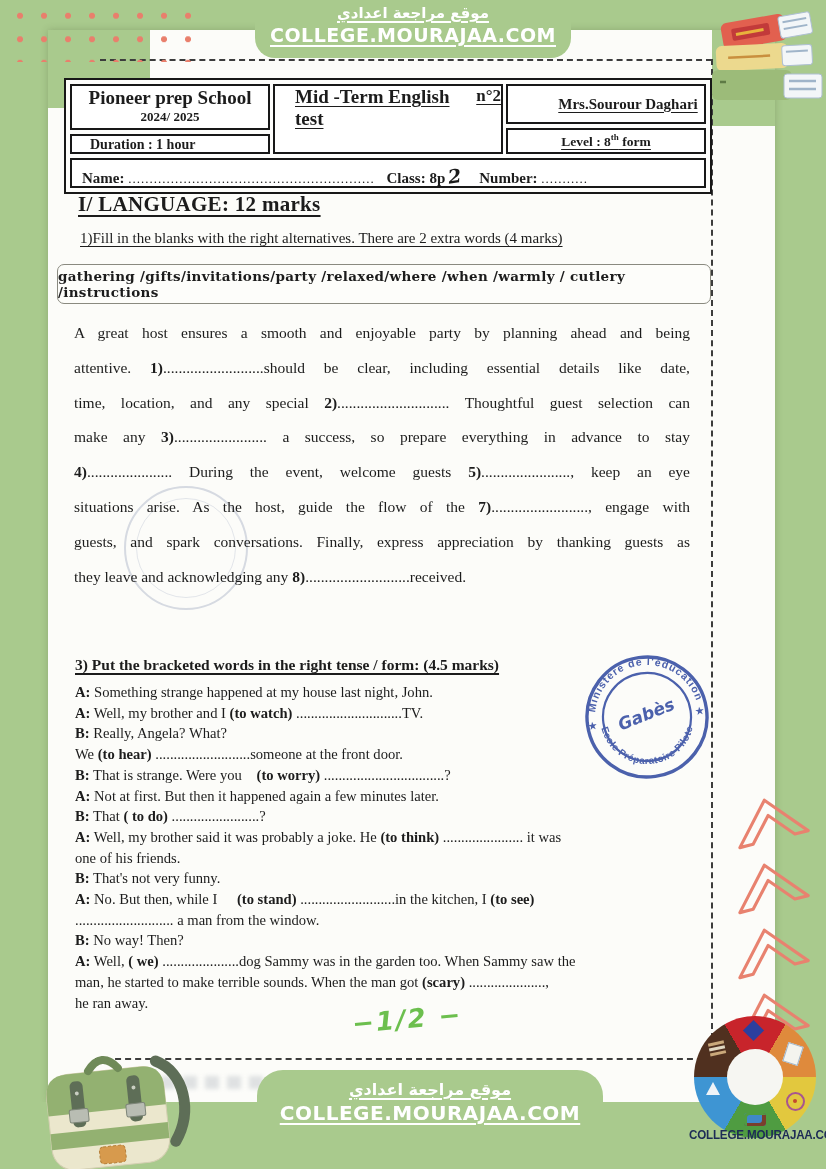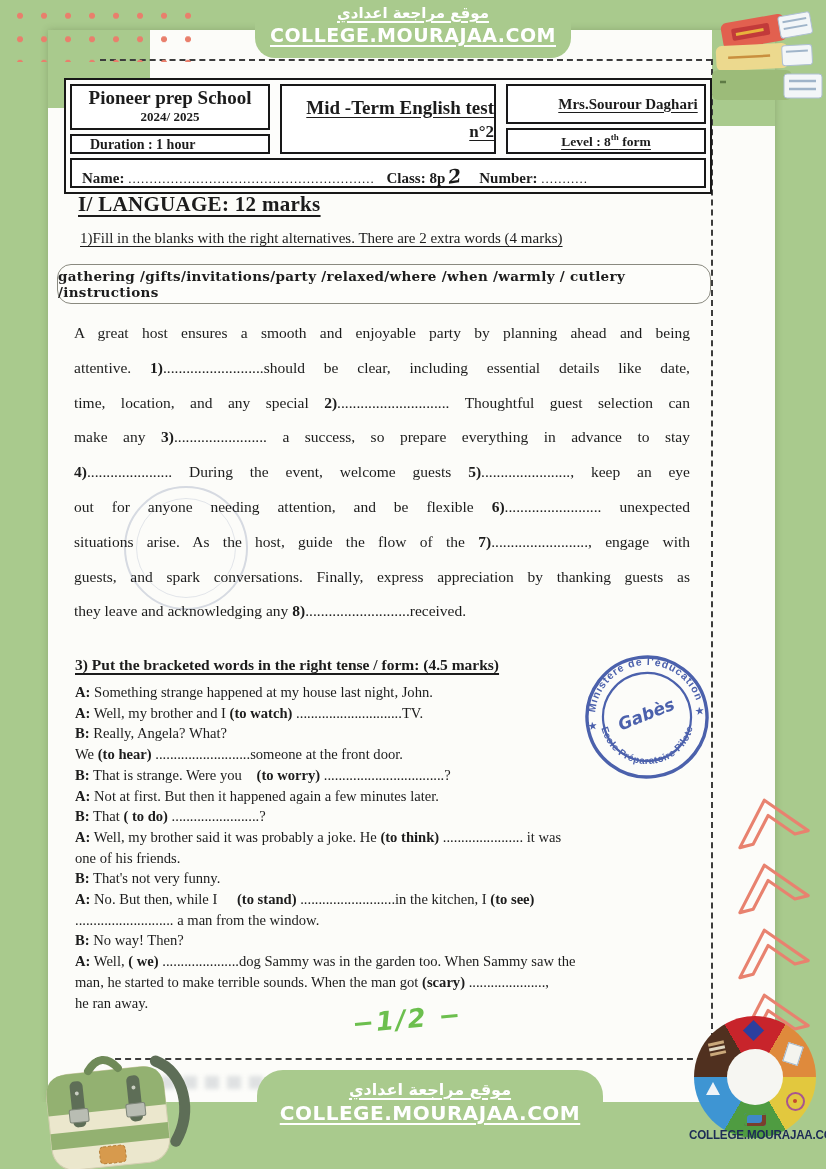--- a/index.html
+++ b/index.html
@@ -22,44 +22,44 @@
     text-decoration:underline;text-decoration-thickness:2px;text-underline-offset:3px;}
   .banner-url{font-family:"DejaVu Sans",sans-serif;font-weight:bold;font-size:19px;color:#fff;letter-spacing:.5px;
     text-decoration:underline;text-decoration-thickness:2px;text-underline-offset:3px;margin-top:2px;}
   
   .dash{z-index:2;}
   .dash-top{left:100px;top:59px;width:612px;border-top:2px dashed #3c3c3c;}
   .dash-right{left:711px;top:59px;height:1000px;border-left:2px dashed #3c3c3c;}
   .dash-bottom{left:95px;top:1058px;width:618px;border-top:2px dashed #3c3c3c;}
   
   .frame{left:64px;top:78px;width:636px;border:2px solid #181818;padding:4px;z-index:3;background:#fdfdfb;}
-  .row1{display:flex;gap:10px;}
+  .row1{display:flex;gap:3px;}
   .colA,.colC{width:200px;display:flex;flex-direction:column;gap:4px;}
   .colB{flex:1;}
   .hbox{border:2.5px solid #181818;box-sizing:border-box;background:#fff;}
   .school-box{height:46px;text-align:center;padding-top:1px;}
   .school-name{font-size:19px;font-weight:bold;line-height:22px;}
   .school-year{font-size:13px;font-weight:bold;}
   .duration-box{height:20px;font-size:14px;font-weight:bold;padding-left:18px;line-height:18px;}
-  .title-box{height:70px;display:flex;flex-direction:column;justify-content:center;align-items:flex-end;gap:3px;padding-left:20px;}
+  .title-box{height:70px;display:flex;flex-direction:row;justify-content:center;align-items:flex-start;gap:3px;padding-left:20px;}
   .test-title{font-size:19px;font-weight:bold;text-decoration:underline;text-underline-offset:3px;}
   .test-num{font-size:17px;font-weight:bold;text-decoration:underline;text-underline-offset:3px;}
   .teacher-box{height:40px;display:flex;align-items:center;justify-content:center;font-size:15px;font-weight:bold;padding-left:44px;}
   .teacher-box span,.level-box span{text-decoration:underline;text-underline-offset:3px;}
   .level-box{height:26px;display:flex;align-items:center;justify-content:center;font-size:13.5px;font-weight:bold;}
   sup{font-size:9px;}
   .name-row{margin-top:4px;height:30px;font-size:15px;padding:5px 10px 0 10px;white-space:nowrap;overflow:hidden;}
   .blab{font-weight:bold;}
   .dotrun{letter-spacing:1px;font-size:13px;color:#222;}
   .script2{display:inline-block;font-family:"DejaVu Serif",serif;font-style:italic;font-weight:bold;font-size:19px;transform:rotate(-8deg);margin:0 4px 0 3px;}
   
   .sec-title{left:78px;top:192px;font-size:21px;font-weight:bold;z-index:3;
     text-decoration:underline;text-decoration-thickness:2px;text-underline-offset:4px;letter-spacing:.3px;}
   .ex-instr{left:80px;top:230px;font-size:15px;z-index:3;text-decoration:underline;text-underline-offset:3px;}
-  .wordbank{left:57px;top:264px;width:652px;height:38px;border:1.6px solid #8a8a80;border-radius:14px;z-index:3;
+  .wordbank{left:57px;top:264px;width:652px;height:38px;border:1.6px solid #8a8a80;border-radius:7px;z-index:3;
     display:flex;align-items:center;justify-content:center;font-family:"DejaVu Serif",serif;
     font-weight:bold;font-size:13.5px;letter-spacing:.3px;background:#fdfdfa;}
   .passage{left:74px;top:316px;width:616px;z-index:3;font-size:15.5px;}
   .pline{line-height:34.8px;text-align:justify;text-align-last:justify;white-space:nowrap;}
   .pline:last-child{text-align-last:left;}
   .ex3-title{left:75px;top:656px;font-size:15.5px;font-weight:bold;z-index:3;
     text-decoration:underline;text-decoration-thickness:1.5px;text-underline-offset:3px;}
   .dialogue{left:75px;top:682px;width:624px;z-index:3;font-size:14.6px;}
   .dline{line-height:20.7px;white-space:nowrap;}
   
@@ -177,21 +177,20 @@
 <div class="abs sec-title">I/ LANGUAGE: 12 marks</div>
 <div class="abs ex-instr">1)Fill in the blanks with the right alternatives. There are 2 extra words (4 marks)</div>
 <div class="abs wordbank">gathering /gifts/invitations/party /relaxed/where /when /warmly / cutlery /instructions</div>
 <div class="abs ghost-stamp"></div>
 <div class="abs passage" id="passage">
     <div class="pline"><span>A great host ensures a smooth and enjoyable party by planning ahead and being</span></div>
     <div class="pline"><span>attentive. </span><span style="font-weight: bold;">1)</span><span>..........................should be clear, including essential details like date,</span></div>
     <div class="pline"><span>time, location, and any special </span><span style="font-weight: bold;">2)</span><span>............................. Thoughtful guest selection can</span></div>
     <div class="pline"><span>make any </span><span style="font-weight: bold;">3)</span><span>........................ a success, so prepare everything in advance to stay</span></div>
     <div class="pline"><span></span><span style="font-weight: bold;">4)</span><span>...................... During the event, welcome guests </span><span style="font-weight: bold;">5)</span><span>......................., keep an eye</span></div>
-    <div class="pline"><span>out for anyone needing attention, and be flexible </span><span style="font-weight: bold;">6)</span><span>......................... unexpected</span></div>
     <div class="pline"><span>situations arise. As the host, guide the flow of the </span><span style="font-weight: bold;">7)</span><span>........................., engage with</span></div>
     <div class="pline"><span>guests, and spark conversations. Finally, express appreciation by thanking guests as</span></div>
     <div class="pline"><span>they leave and acknowledging any </span><span style="font-weight: bold;">8)</span><span>...........................received.</span></div>
   </div>
 
 <div class="abs ex3-title">3) Put the bracketed words in the right tense / form: (4.5 marks)</div>
 <div class="abs dialogue" id="dialogue">
     <div class="dline"><span></span><span style="font-weight: bold;">A:</span><span> Something strange happened at my house last night, John.</span></div>
     <div class="dline"><span></span><span style="font-weight: bold;">A:</span><span> Well, my brother and I </span><span style="font-weight: bold;">(to watch)</span><span> .............................TV.</span></div>
     <div class="dline"><span></span><span style="font-weight: bold;">B:</span><span> Really, Angela? What?</span></div>

